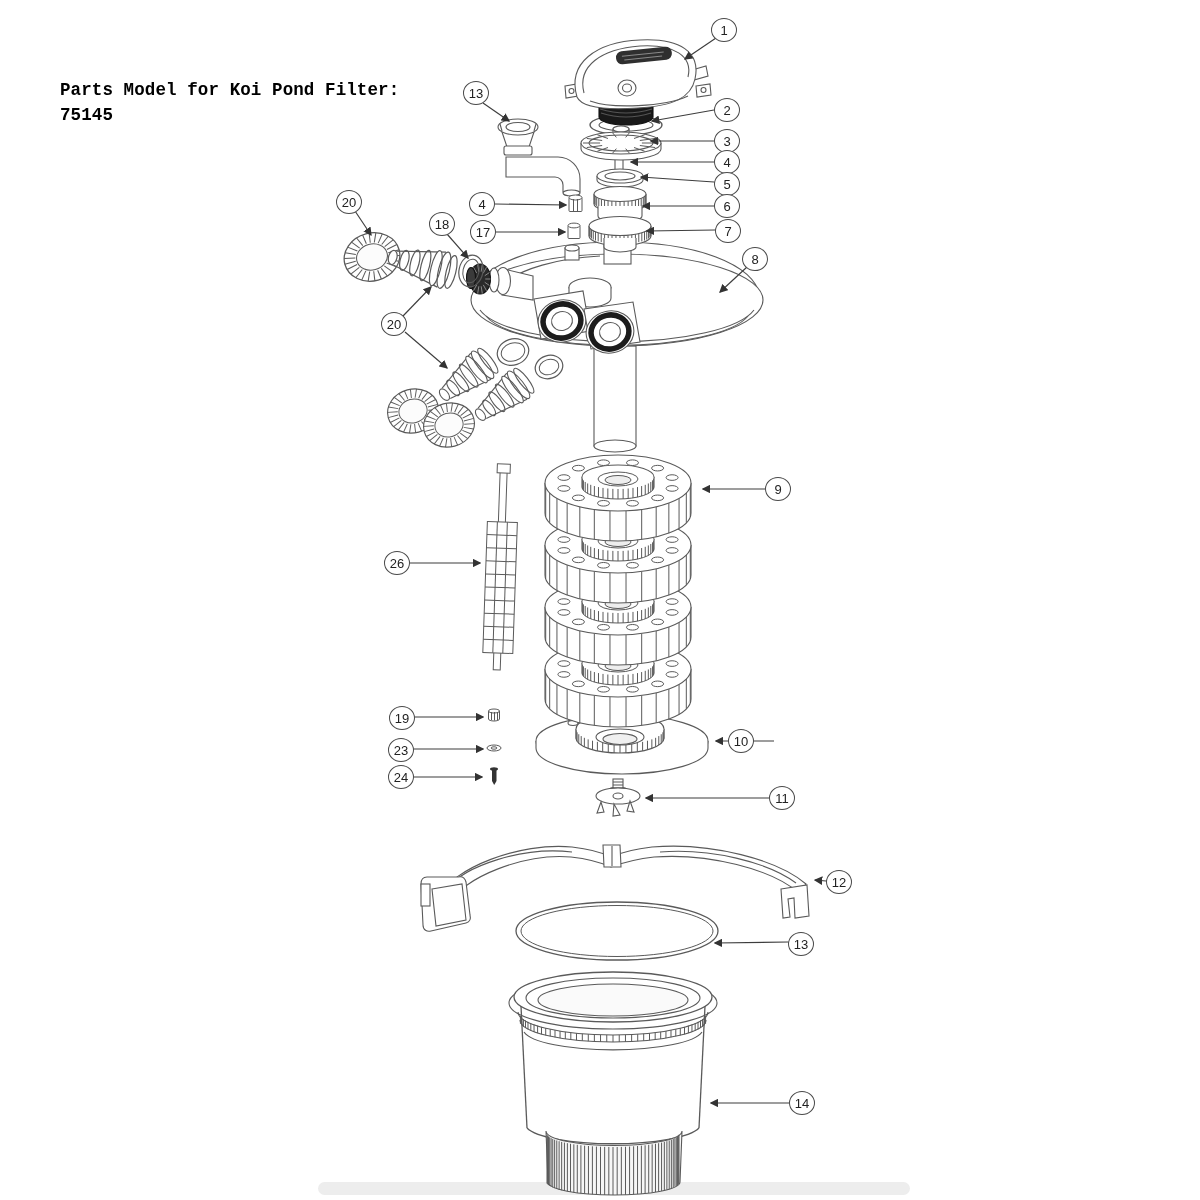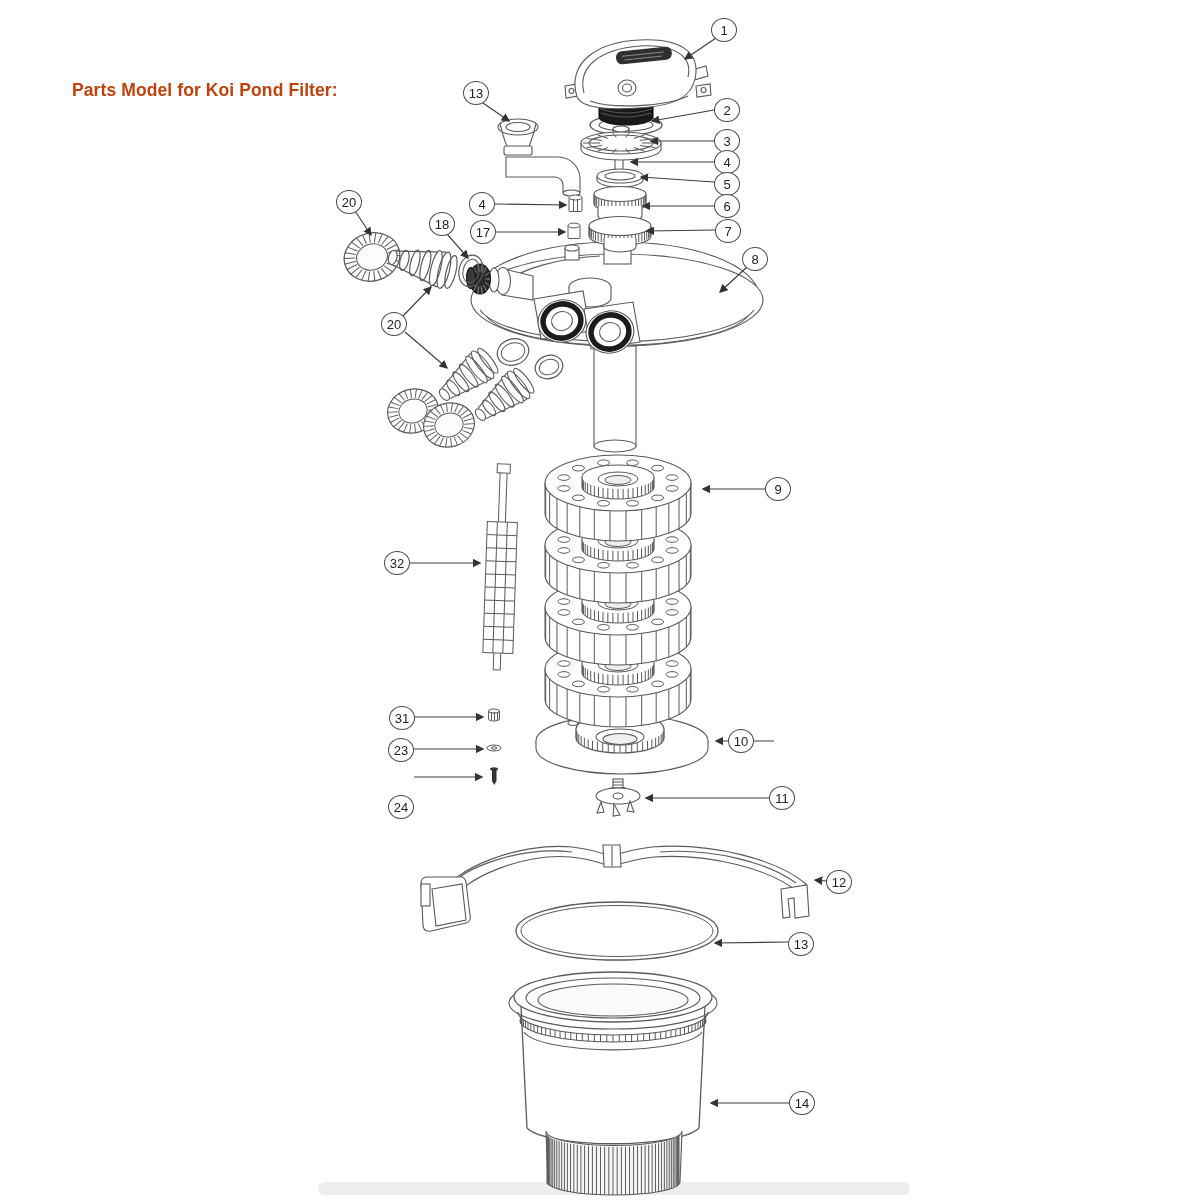--- a/index.html
+++ b/index.html
@@ -1,31 +1,32 @@
 <!DOCTYPE html>
 <html><head>
 <meta charset="utf-8">
 <style>
   html,body{margin:0;padding:0;background:#fff;}
   #stage{position:relative;width:1200px;height:1200px;background:#fff;overflow:hidden;
          font-family:"Liberation Sans",sans-serif;}
   #art{position:absolute;left:0;top:0;}
-  .title{position:absolute;left:72px;top:78px;font-weight:bold;font-size:17.5px;
-         line-height:25px;color:#c2410c;letter-spacing:0.1px;}
+  .title{position:absolute;left:60px;top:78px;font-weight:bold;font-size:17.5px;
+         line-height:25px;color:#000000;letter-spacing:0.1px;font-family:Liberation Mono, monospace;}
   .co{position:absolute;width:26px;height:24px;border:1.4px solid #4a4a4a;border-radius:50%;
       background:#fff;display:flex;align-items:center;justify-content:center;
       font-size:13px;color:#222;box-sizing:border-box;z-index:5;}
 </style>
 </head>
 <body>
 
 <div id="stage">
 
   <div class="title">
     <div>Parts Model for Koi Pond Filter:</div>
+    <div>75145</div>
   </div>
 
   <svg id="art" width="1200" height="1200" viewBox="0 0 1200 1200" xmlns="http://www.w3.org/2000/svg">
     <defs>
       <marker id="ah" viewBox="0 0 10 10" refX="8.5" refY="5" markerWidth="7.5" markerHeight="7.5" orient="auto-start-reverse">
         <path d="M0,0 L10,5 L0,10 z" fill="#333"></path>
       </marker>
       <g id="fdisc">
         <path d="M -73,0 L -73,30 A 73 28 0 0 0 73,30 L 73,0" fill="#ffffff" stroke="#5a5a5a" stroke-width="1.1"></path>
         <g id="fdwall">
@@ -676,17 +677,17 @@
   <div class="co" style="left:769px;top:786px">11</div>
   <div class="co" style="left:826px;top:870px">12</div>
   <div class="co" style="left:788px;top:932px">13</div>
   <div class="co" style="left:789px;top:1091px">14</div>
   <div class="co" style="left:463px;top:81px">13</div>
   <div class="co" style="left:469px;top:192px">4</div>
   <div class="co" style="left:470px;top:220px">17</div>
   <div class="co" style="left:429px;top:212px">18</div>
   <div class="co" style="left:381px;top:312px">20</div>
   <div class="co" style="left:336px;top:190px">20</div>
-  <div class="co" style="left:384px;top:551px">32</div>
-  <div class="co" style="left:389px;top:706px">31</div>
+  <div class="co" style="left:384px;top:551px">26</div>
+  <div class="co" style="left:389px;top:706px">19</div>
   <div class="co" style="left:388px;top:738px">23</div>
-  <div class="co" style="left:388px;top:795px">24</div>
+  <div class="co" style="left:388px;top:765px">24</div>
 </div>
 
 </body></html>

